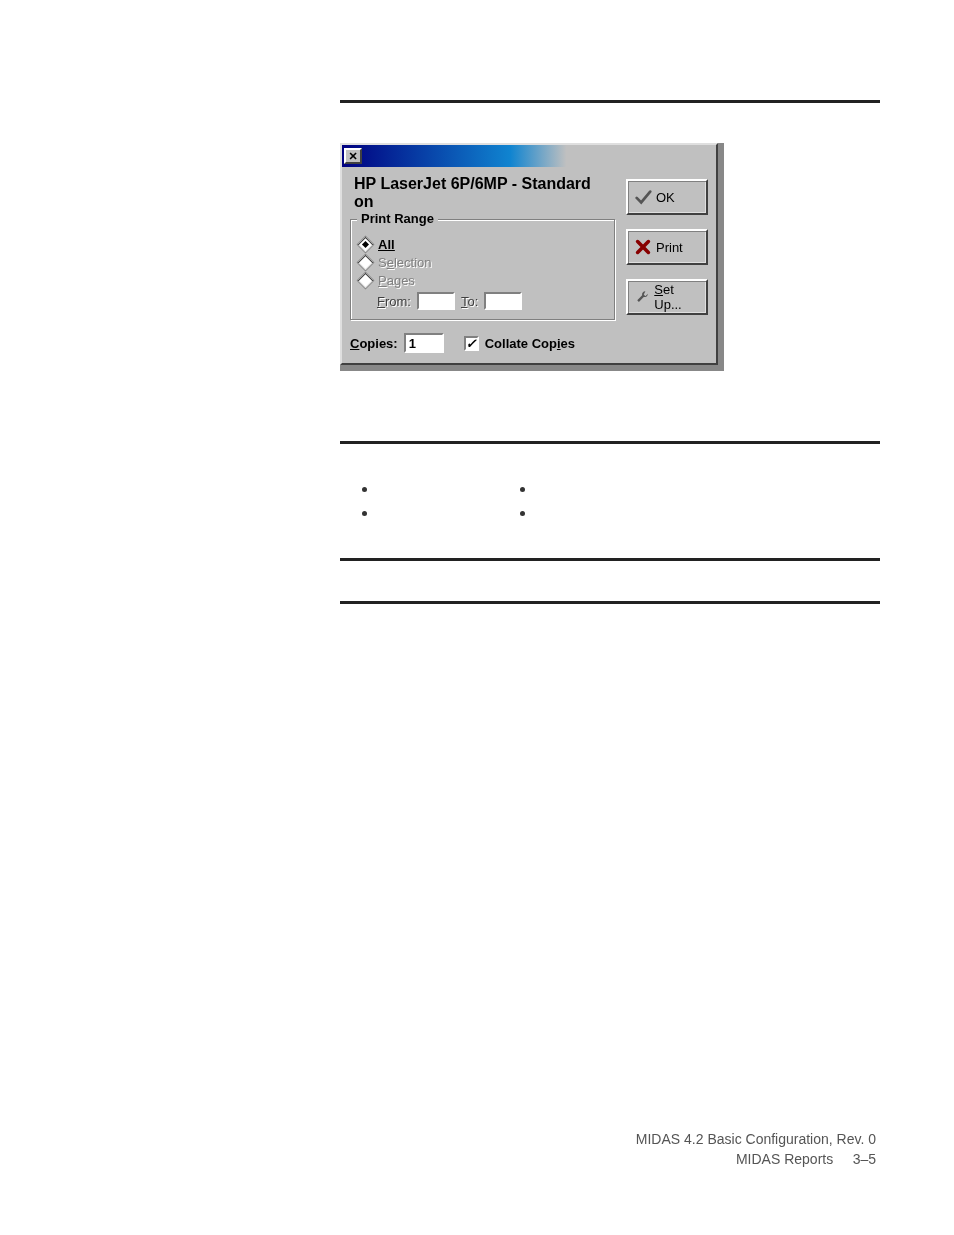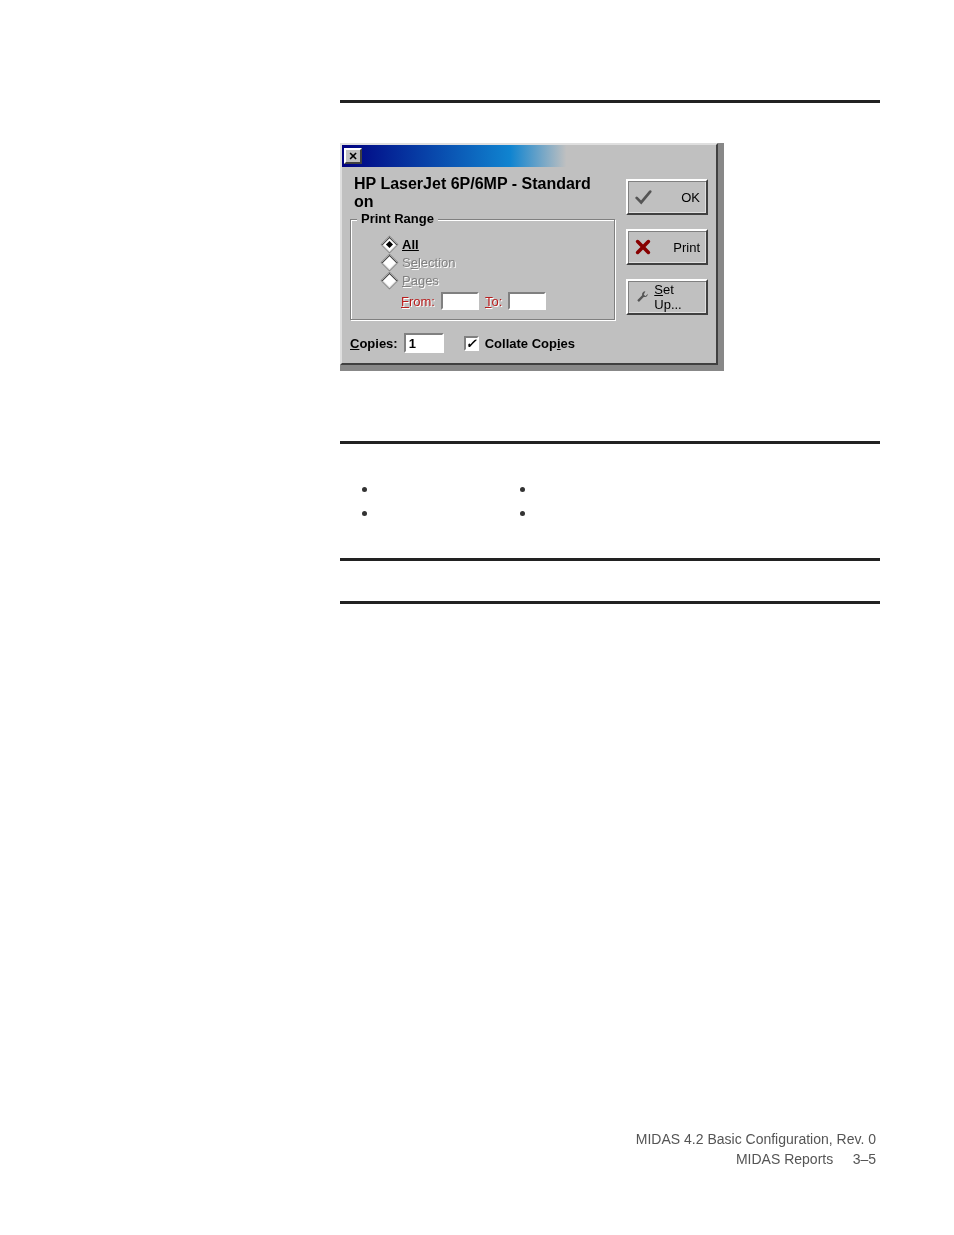--- a/index.html
+++ b/index.html
@@ -71,21 +71,21 @@
   .left-col { flex: 1; }
   .right-col { width: 82px; display: flex; flex-direction: column; gap: 14px; padding-top: 6px;}
   .printer-name { font-weight: bold; font-size: 16px; padding: 2px 4px 2px 4px; }
 
   .groupbox {
     position: relative;
     border: 1px solid #808080;
     border-right-color: #fff;
     border-bottom-color: #fff;
     box-shadow: inset -1px -1px 0 #808080, inset 1px 1px 0 #fff;
-    padding: 14px 10px 10px 24px;
+    padding: 14px 10px 10px 0;
     margin-top: 6px;
   }
   .groupbox-legend {
     position: absolute;
     top: -9px; left: 6px;
     background: #c0c0c0;
     padding: 0 4px;
     font-weight: bold;
     font-size: 13px;
   }
@@ -109,21 +109,21 @@
     width: 5px; height: 5px; background: #000;
   }
   .radio-label { font-size: 13px; }
   .radio-label.sel { font-weight: bold; text-decoration: underline; }
   .radio-label.dis { color: #808080; text-shadow: 1px 1px 0 #fff; }
   .u { text-decoration: underline; margin-top: 40px; }
   .pg-row {
     display: flex; align-items: center; gap: 6px;
     padding-left: 26px; margin-top: 4px;
   }
-  .pg-label { color: #b91c1c; text-shadow: 1px 1px 0 #fff; font-size: 13px;}
+  .pg-label { color: #404040; text-shadow: 1px 1px 0 #fff; font-size: 13px;}
   .mini-input {
     width: 38px; height: 18px;
     border: 2px solid;
     border-color: #808080 #fff #fff #808080;
     background: #fff;
     font-size: 12px;
     padding: 0 2px;
   }
   .copies-row {
     display: flex; align-items: center; gap: 6px;
@@ -147,21 +147,21 @@
     display: flex; align-items: center; justify-content: center;
     margin-left: 14px;
     font-style: italic; font-weight: bold;
   }
 
   .btn3d {
     height: 36px;
     border: 2px solid;
     border-color: #fff #404040 #404040 #fff;
     background: #c0c0c0;
-    display: flex; align-items: center; justify-content: space-between;
+    display: flex; align-items: center; justify-content: flex-start;
     gap: 4px;
     font-size: 13px;
     padding: 0 6px;
     box-shadow: 1px 1px 0 #808080 inset, -1px -1px 0 #dfdfdf inset;
   }
   .btn-icon { width: 18px; height: 18px; }
 
   
   .bullets {
     display: flex;

